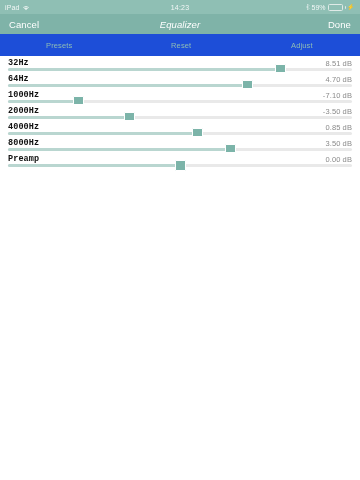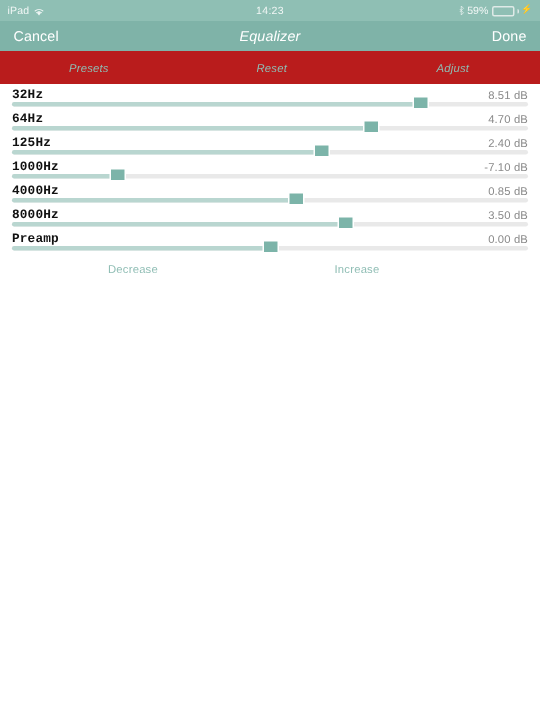--- a/index.html
+++ b/index.html
@@ -135,23 +135,22 @@
     font-style: italic;
   }
   .nav-right {
     margin-left: auto;
     z-index: 2;
   }
 
   
   .hint-row {
     height: 22px;
-    background: #b91c1c;
-    position: relative;
-    font-style: italic;
+    background: #1d4ed8;
+    position: relative;
   }
   .hint {
     position: absolute;
     top: 7px;
     font-size: 7.5px;
     color: #8fbdb4;
     cursor: pointer;
     letter-spacing: 0.15px;
     white-space: nowrap;
   }
@@ -303,38 +302,38 @@
       <div class="band-row">
         <span class="band-label">64Hz</span>
         <span class="band-value">4.70 dB</span>
         <div class="slider">
           <div class="slider-track"></div>
           <div class="slider-fill" style="width: 69.6%;"></div>
           <div class="slider-thumb" style="left: 69.6%;"></div>
         </div>
       </div>
       <div class="band-row">
-        <span class="band-label">125Hz</span>
-        <span class="band-value">2.40 dB</span>
-        <div class="slider">
-          <div class="slider-track"></div>
-          <div class="slider-fill" style="width: 60%;"></div>
-          <div class="slider-thumb" style="left: 60%;"></div>
-        </div>
-      </div>
-      <div class="band-row">
         <span class="band-label">1000Hz</span>
         <span class="band-value">-7.10 dB</span>
         <div class="slider">
           <div class="slider-track"></div>
           <div class="slider-fill" style="width: 20.4%;"></div>
           <div class="slider-thumb" style="left: 20.4%;"></div>
         </div>
       </div>
       <div class="band-row">
+        <span class="band-label">2000Hz</span>
+        <span class="band-value">-3.50 dB</span>
+        <div class="slider">
+          <div class="slider-track"></div>
+          <div class="slider-fill" style="width: 35.4%;"></div>
+          <div class="slider-thumb" style="left: 35.4%;"></div>
+        </div>
+      </div>
+      <div class="band-row">
         <span class="band-label">4000Hz</span>
         <span class="band-value">0.85 dB</span>
         <div class="slider">
           <div class="slider-track"></div>
           <div class="slider-fill" style="width: 55%;"></div>
           <div class="slider-thumb" style="left: 55%;"></div>
         </div>
       </div>
       <div class="band-row">
         <span class="band-label">8000Hz</span>
@@ -349,19 +348,15 @@
         <span class="band-label">Preamp</span>
         <span class="band-value">0.00 dB</span>
         <div class="slider">
           <div class="slider-track"></div>
           <div class="slider-fill" style="width: 50%;"></div>
           <div class="slider-thumb" style="left: 50%;"></div>
         </div>
       </div>
     </div>
 
-  <div class="footer-row">
-    <span class="footer-hint footer-decrease">Decrease</span>
-    <span class="footer-hint footer-increase">Increase</span>
-  </div>
 
   <div class="filler"></div>
 </div>
 
 </body></html>

